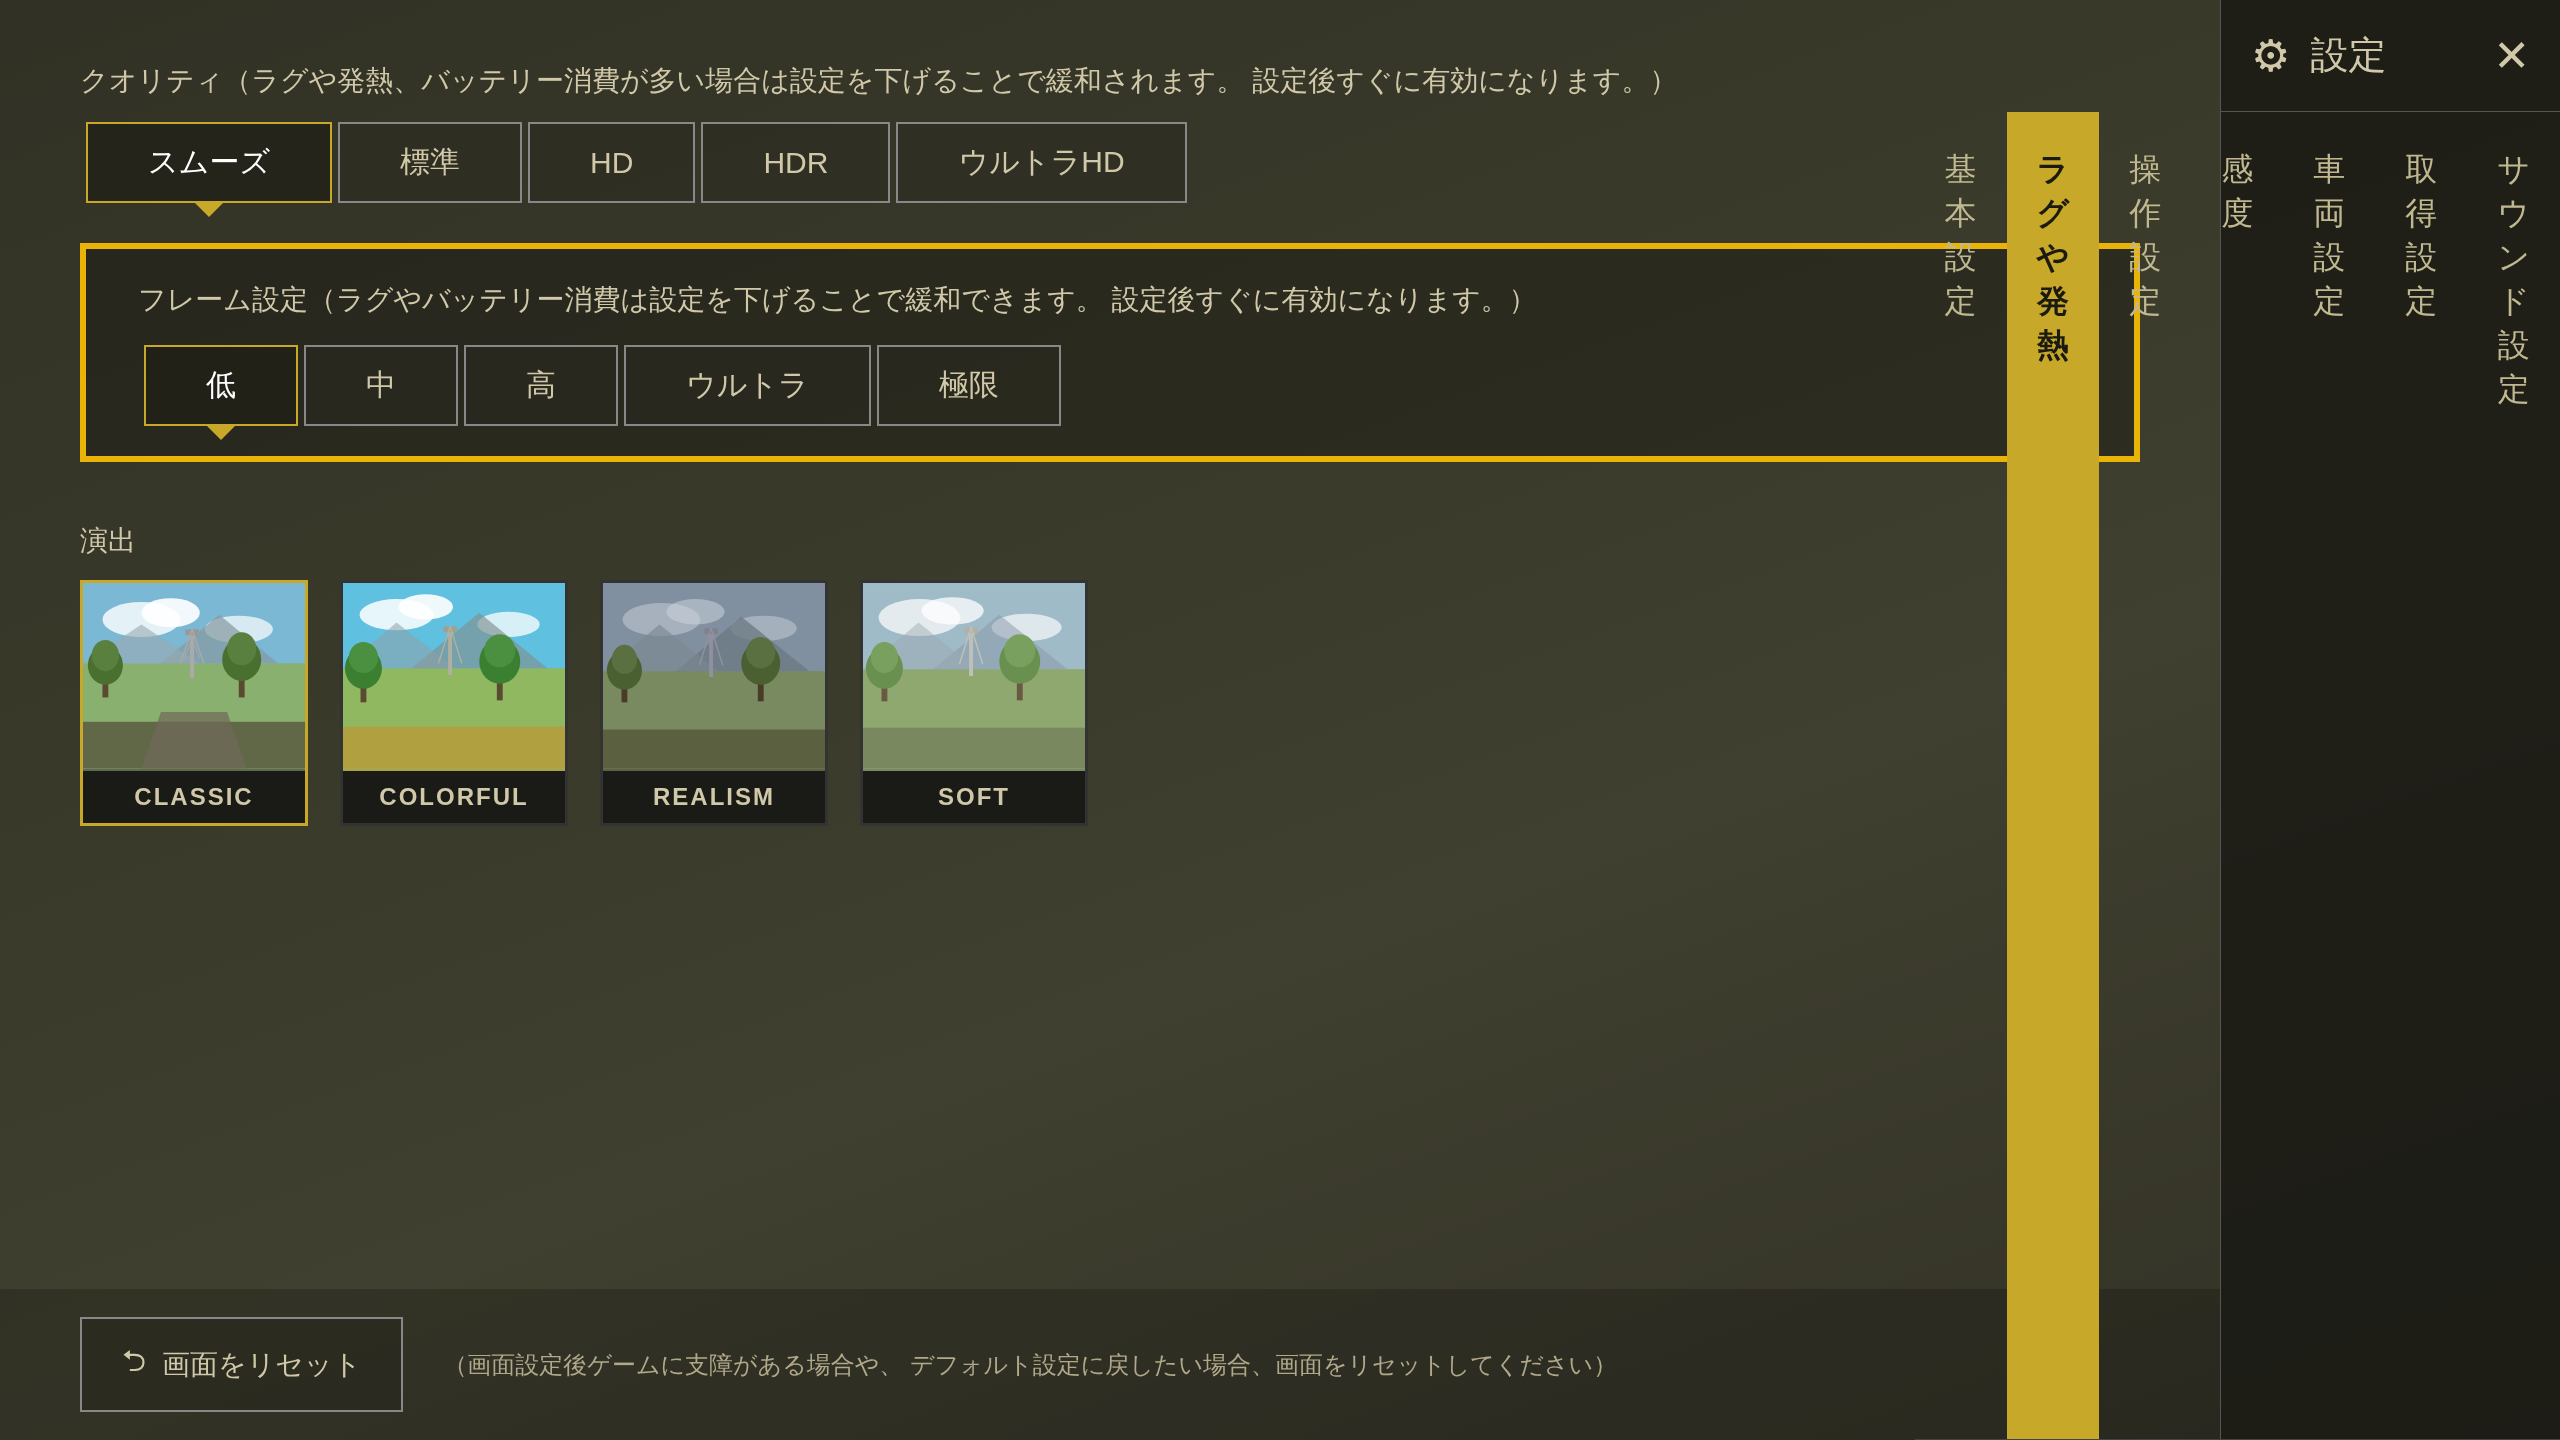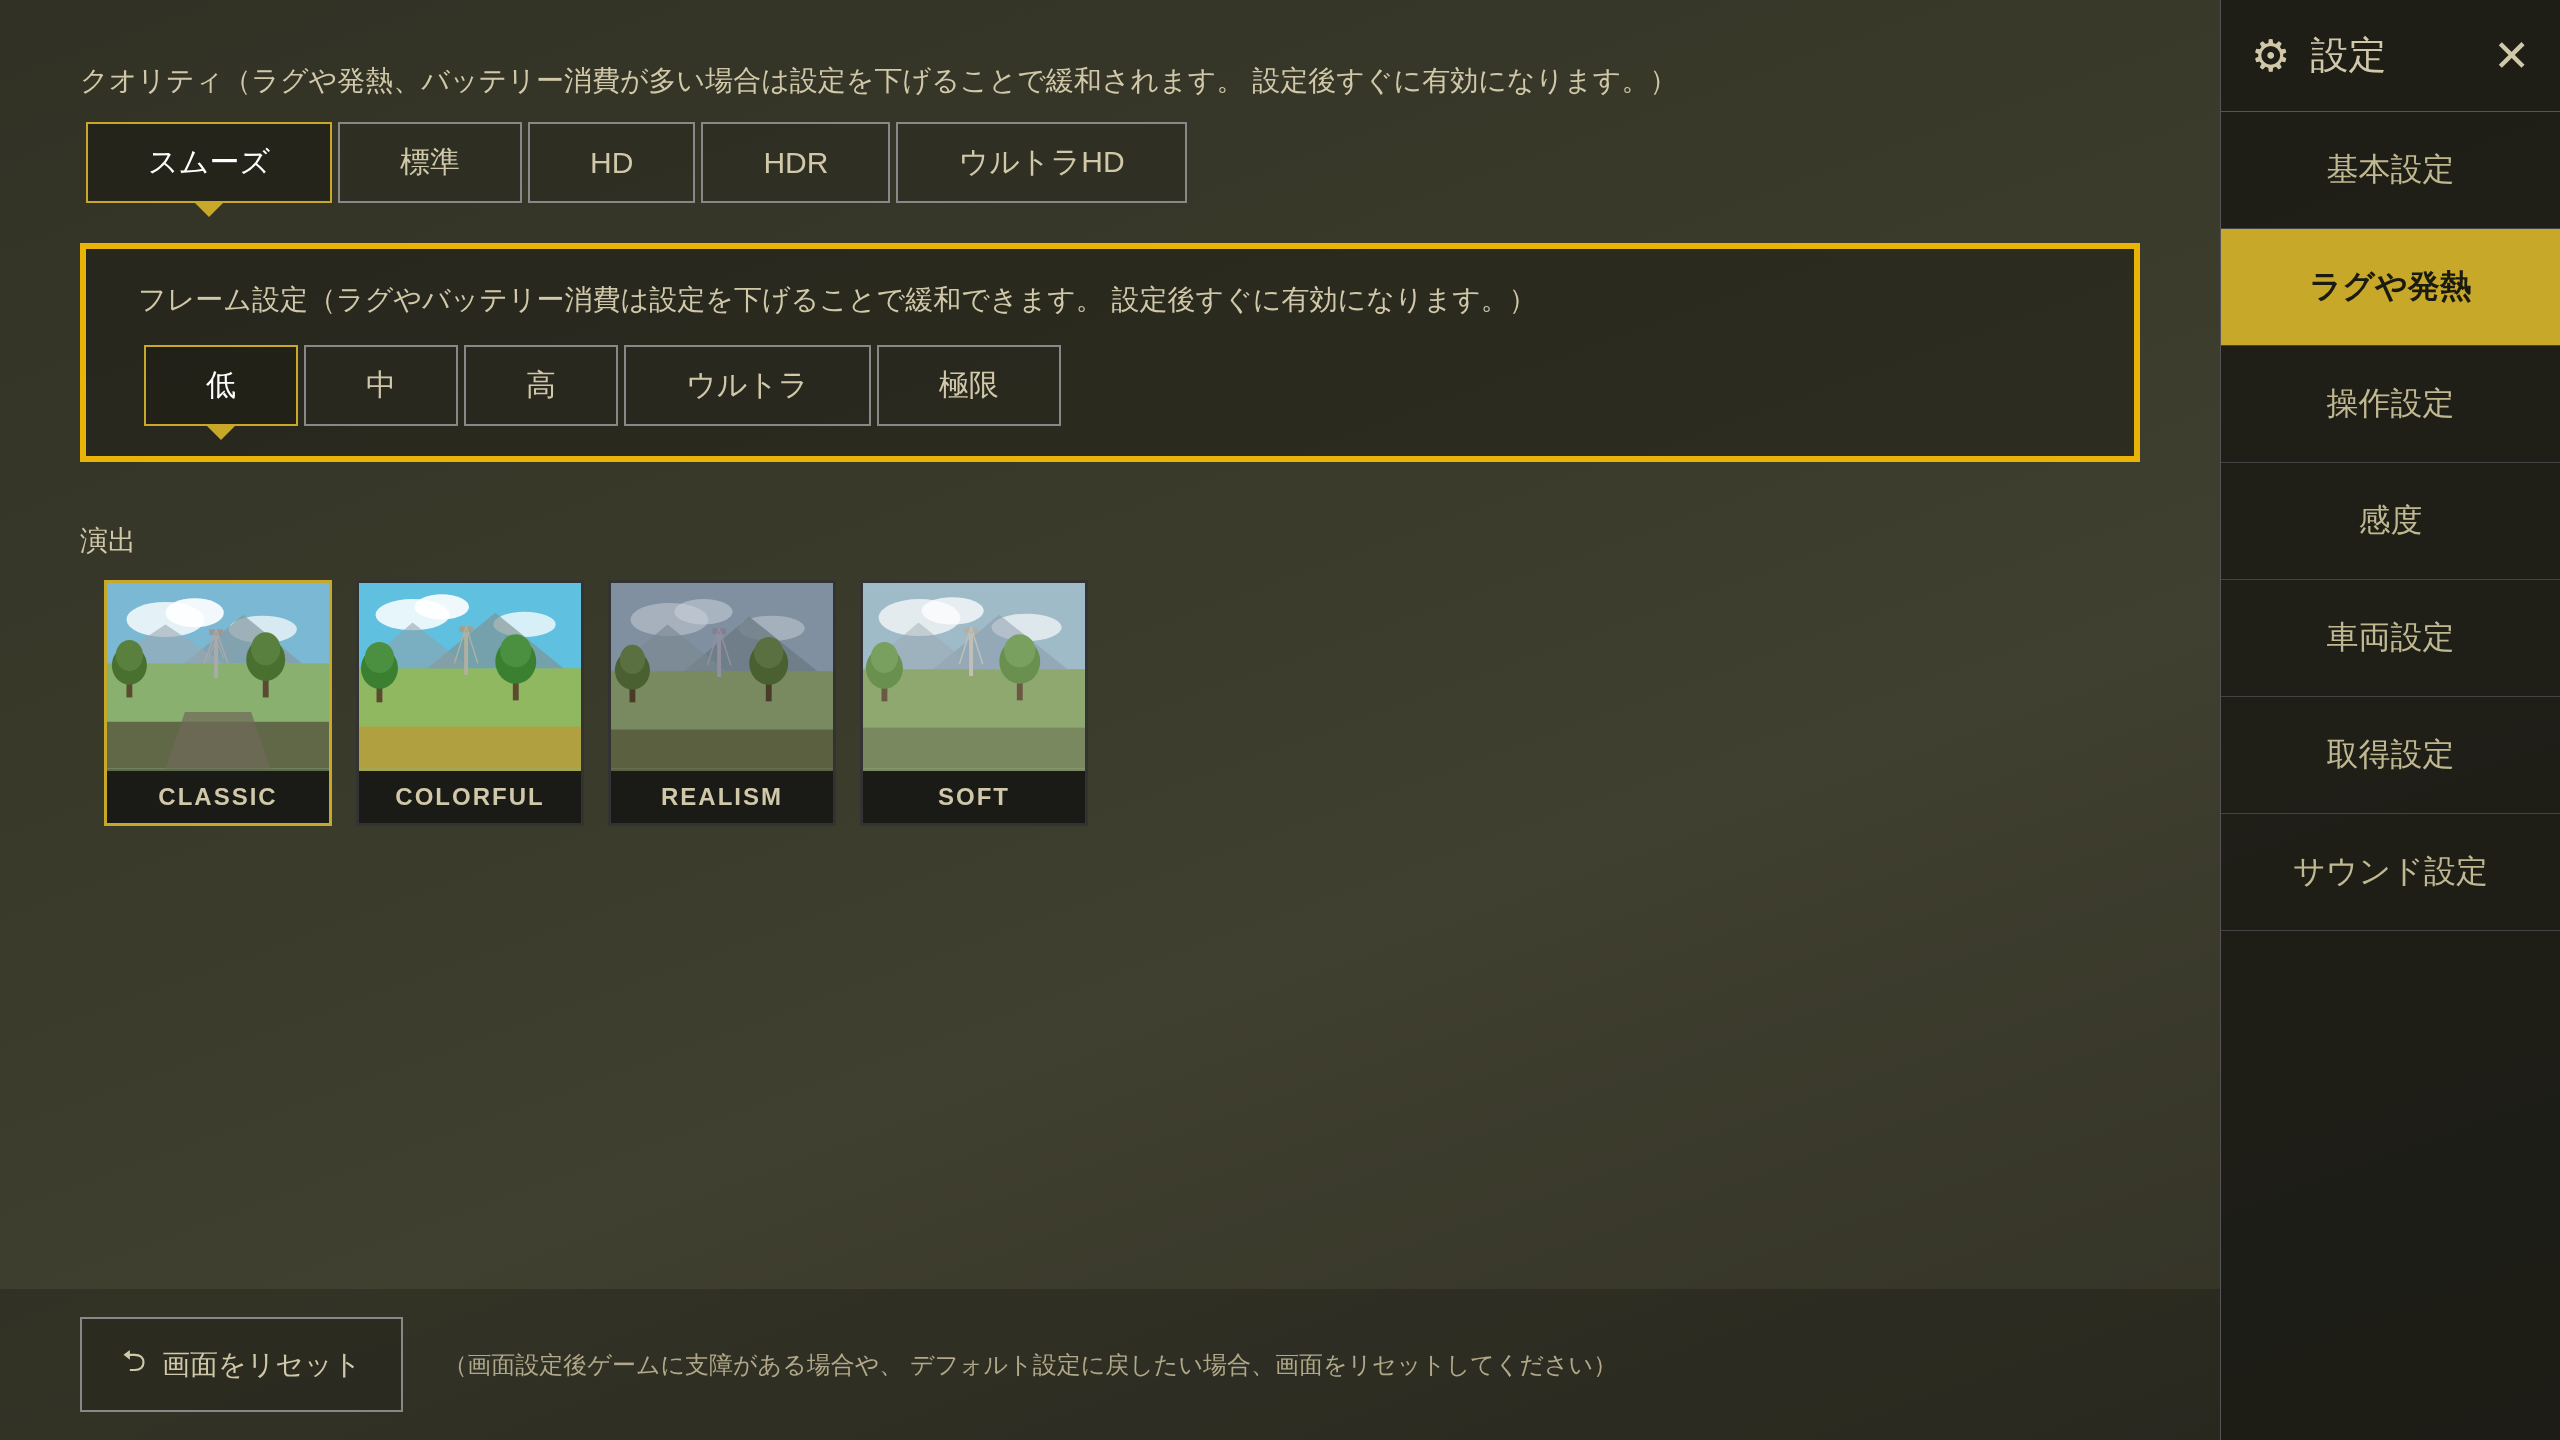--- a/index.html
+++ b/index.html
@@ -102,22 +102,21 @@
     }
 
     .style-label {
       color: #d0c8a8;
       font-size: 28px;
       margin-top: 20px;
     }
 
     .style-cards {
       display: flex;
-      gap: 24px;
-      margin-left: 24px;
+      gap: 32px;
     }
 
     .style-card {
       width: 228px;
       border: 3px solid transparent;
       cursor: pointer;
       background: #333;
       position: relative;
       overflow: hidden;
     }
@@ -218,21 +217,22 @@
       color: #d0c8a8;
       cursor: pointer;
       background: none;
       border: none;
       line-height: 1;
     }
 
     .sidebar-nav {
       flex: 1;
       display: flex;
-      flex-direction: column;
+      flex-direction: row;
+      justify-content: flex-end;
     }
 
     .nav-item {
       padding: 36px 30px;
       color: #c0b890;
       font-size: 32px;
       cursor: pointer;
       border-bottom: 1px solid #444;
       text-align: center;
       position: relative;

